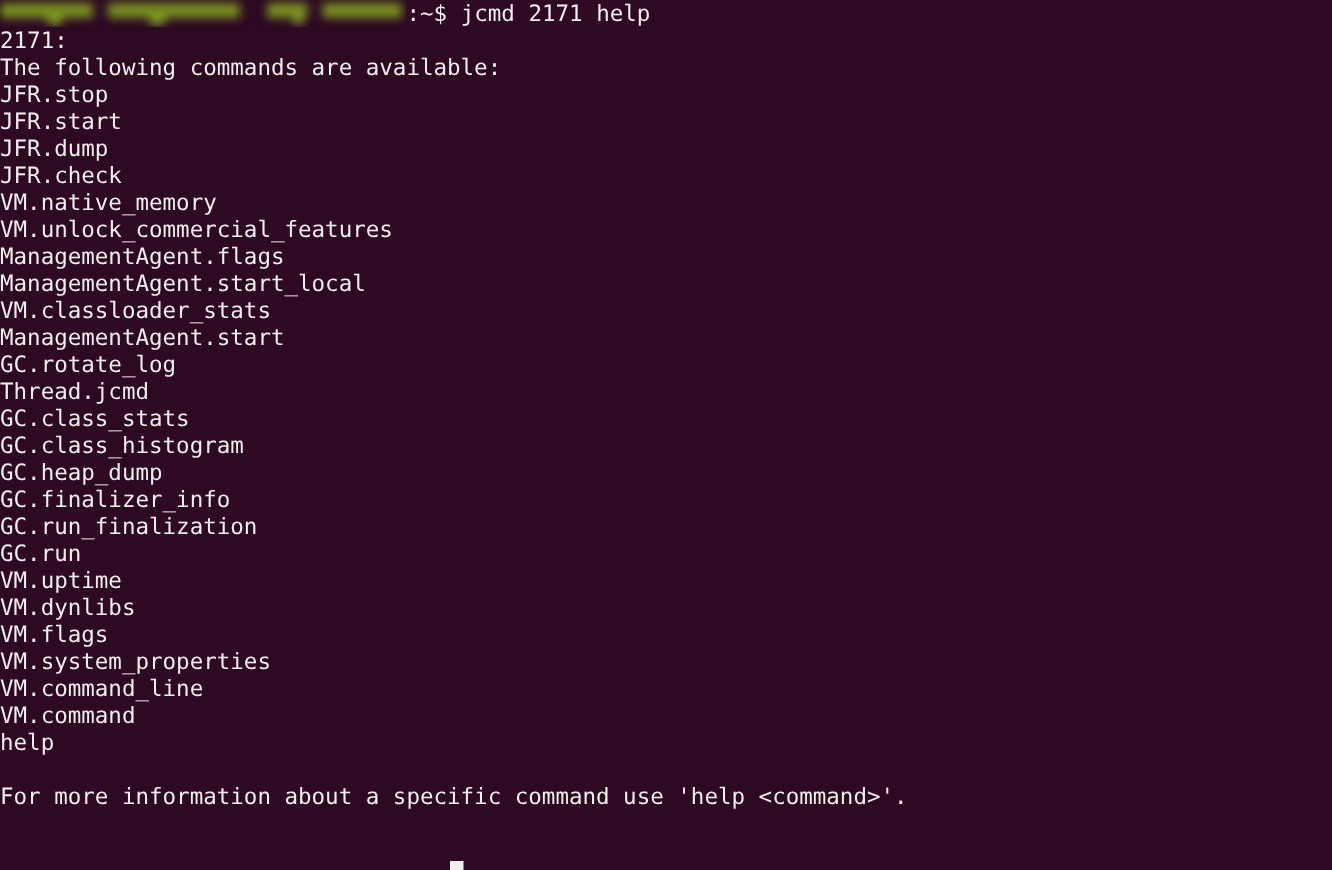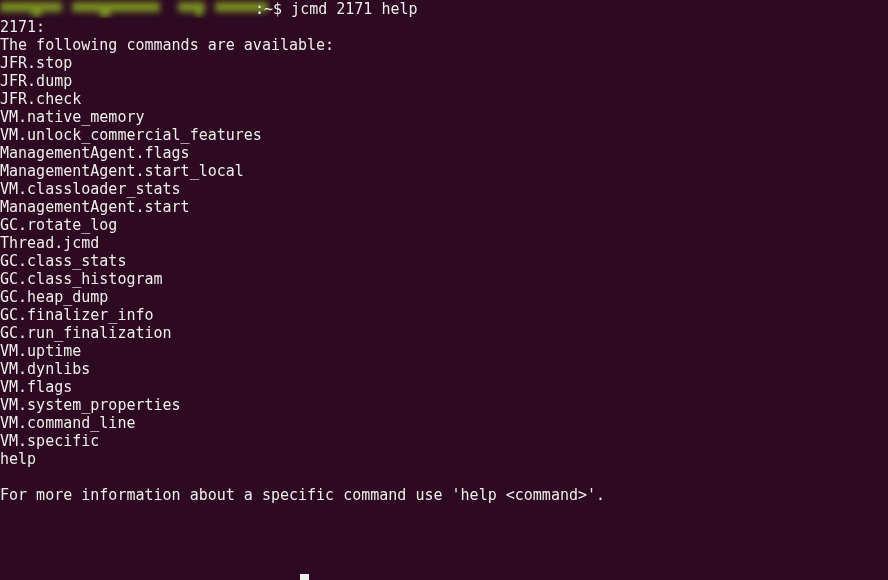--- a/index.html
+++ b/index.html
@@ -68,21 +68,21 @@
   }
   .blur-dot {
     position: absolute;
     background: #8fbb26;
     height: 4px;
     top: 12px;
     border-radius: 1px;
   }
   .prompt-rest {
     position: absolute;
-    left: 255px;
+    left: 271px;
     top: 0;
     white-space: pre;
   }
   .cursor {
     position: absolute;
     left: 300px;
     top: 574px;
     width: 9px;
     height: 14px;
     background: #eeeeec;
@@ -106,41 +106,43 @@
           <div class="blur-dot" style="left:196px;width:6px;"></div>
         </div>
       </div>
       <span class="prompt-rest">:~$ jcmd 2171 help</span>
     </div>
 
     <div class="line">2171:</div>
     <div class="line">The following commands are available:</div>
 
     <div class="line">JFR.stop</div>
+    <div class="line">JFR.start</div>
     <div class="line">JFR.dump</div>
     <div class="line">JFR.check</div>
     <div class="line">VM.native_memory</div>
     <div class="line">VM.unlock_commercial_features</div>
     <div class="line">ManagementAgent.flags</div>
     <div class="line">ManagementAgent.start_local</div>
     <div class="line">VM.classloader_stats</div>
     <div class="line">ManagementAgent.start</div>
     <div class="line">GC.rotate_log</div>
     <div class="line">Thread.jcmd</div>
     <div class="line">GC.class_stats</div>
     <div class="line">GC.class_histogram</div>
     <div class="line">GC.heap_dump</div>
     <div class="line">GC.finalizer_info</div>
     <div class="line">GC.run_finalization</div>
+    <div class="line">GC.run</div>
     <div class="line">VM.uptime</div>
     <div class="line">VM.dynlibs</div>
     <div class="line">VM.flags</div>
     <div class="line">VM.system_properties</div>
     <div class="line">VM.command_line</div>
-    <div class="line">VM.specific</div>
+    <div class="line">VM.command</div>
     <div class="line">help</div>
 
     <div class="line blank"></div>
     <div class="line">For more information about a specific command use 'help &lt;command&gt;'.</div>
   </div>
 
   <div class="cursor"></div>
 </div>
 
 </body></html>

